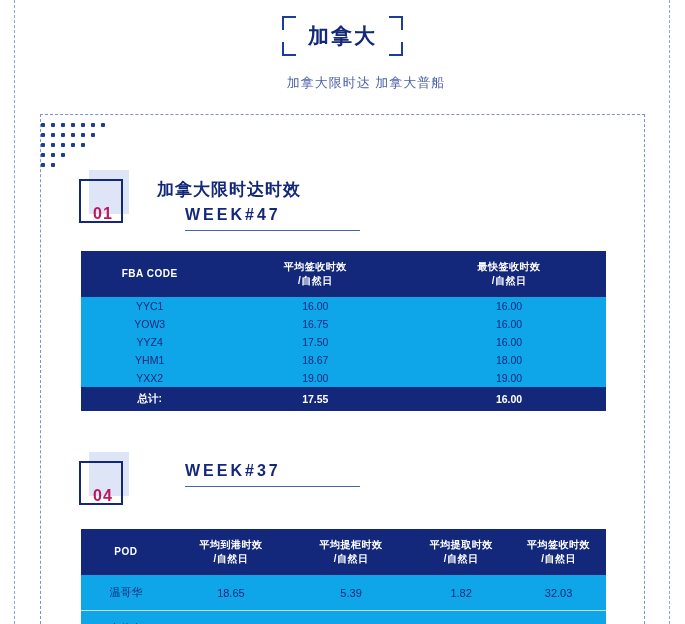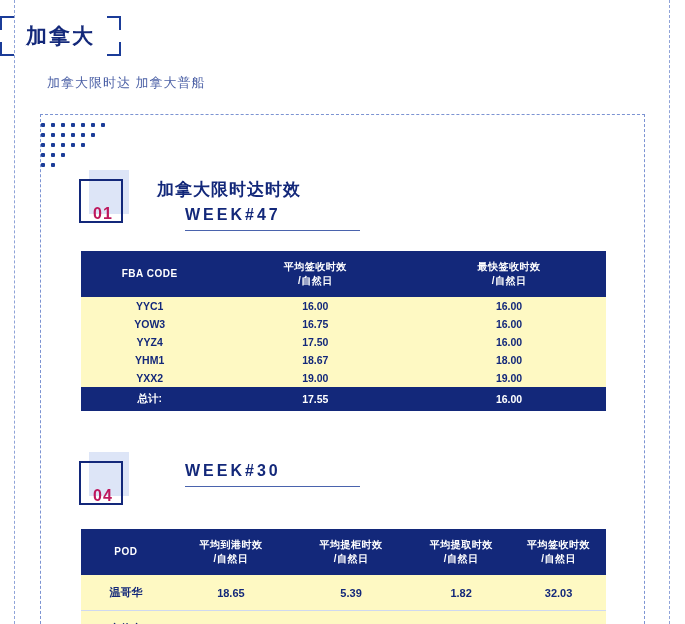--- a/index.html
+++ b/index.html
@@ -23,21 +23,21 @@
     bottom: 0;
     width: 1px;
     border-left: 1px dashed #8fa3d8;
   }
   .rail.left { left: 14px; }
   .rail.right { right: 14px; }
 
   
   .header {
     padding-top: 16px;
-    text-align: left;
+    text-align: center;
   }
   .title-wrap {
     display: inline-block;
     position: relative;
     padding: 6px 26px;
   }
   .title-wrap .corner {
     position: absolute;
     width: 12px;
     height: 12px;
@@ -181,22 +181,22 @@
   }
   table.data thead th .sub {
     display: block;
     font-weight: bold;
   }
   table.data tbody td {
     font-size: 10.5px;
     color: #13287a;
     text-align: center;
     padding: 3px 2px;
-    background: #fef9c3;
-    font-weight: bold;
+    background: #0ea5e9;
+    font-weight: normal;
   }
   table.data tbody tr.total td {
     background: #13287a;
     color: #ffffff;
     font-weight: bold;
     padding: 5px 2px;
     font-size: 10.5px;
   }
   table.data.t2 tbody td {
     padding: 10px 2px;
@@ -320,21 +320,21 @@
   </div>
 
   <div class="section sec2">
     <div class="sec-head">
       <div class="num-box">
         <span class="shadow"></span>
         <span class="box"></span>
         <span class="num">04</span>
       </div>
       <div class="sec-titles">
-        <div class="sec-week">WEEK#30</div>
+        <div class="sec-week">WEEK#37</div>
       </div>
     </div>
 
     <table class="data t2">
       <thead>
         <tr>
           <th style="width:17%">
             <span>POD</span>
             <span class="sub"></span>
           </th>

